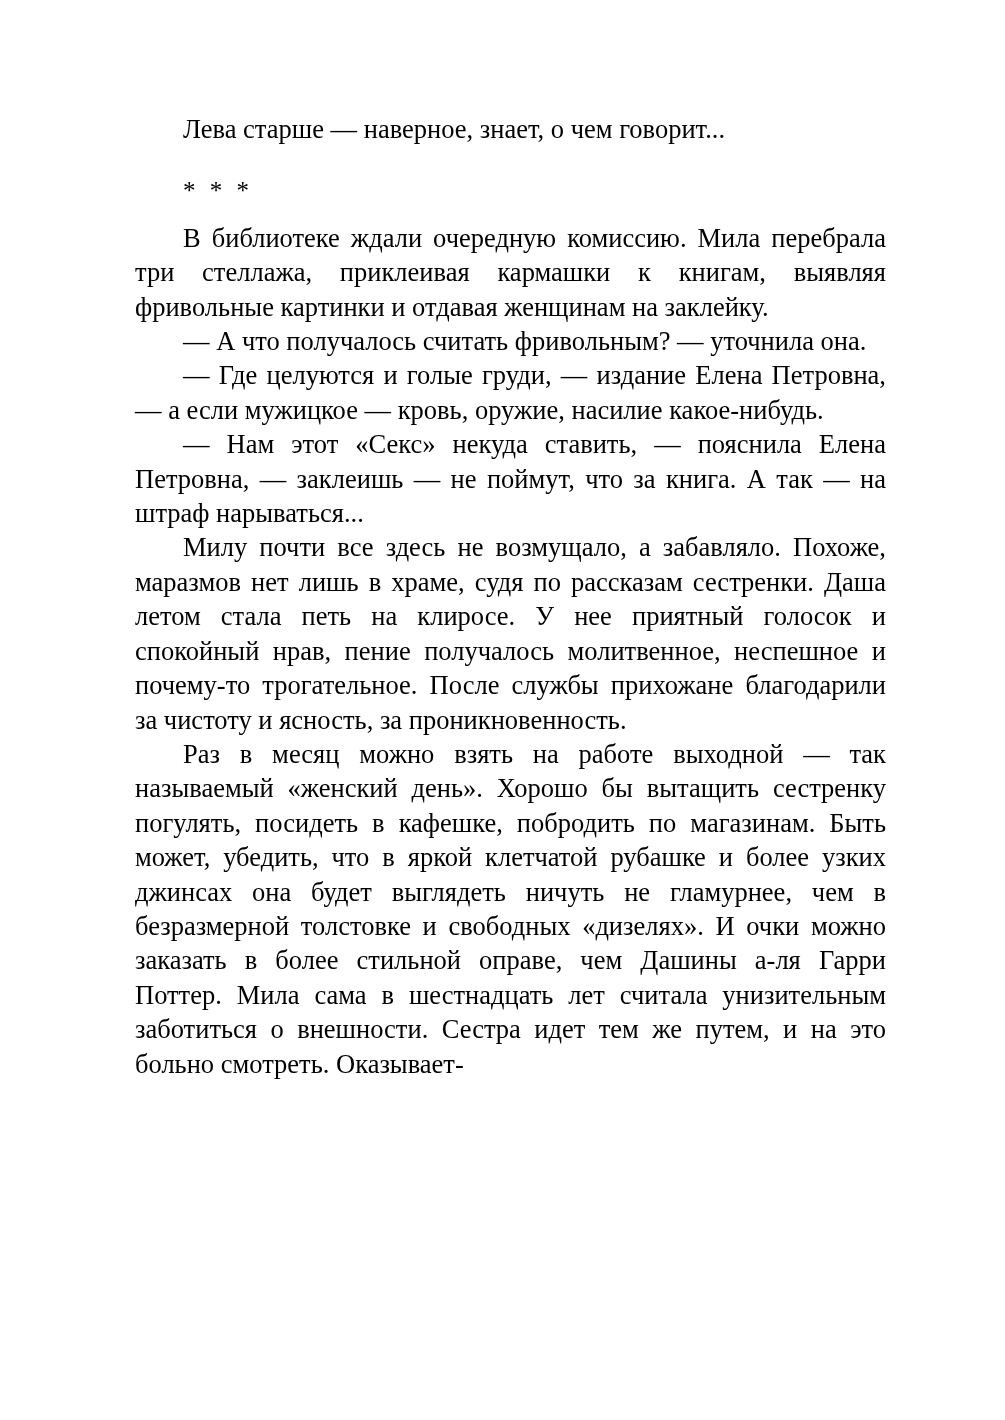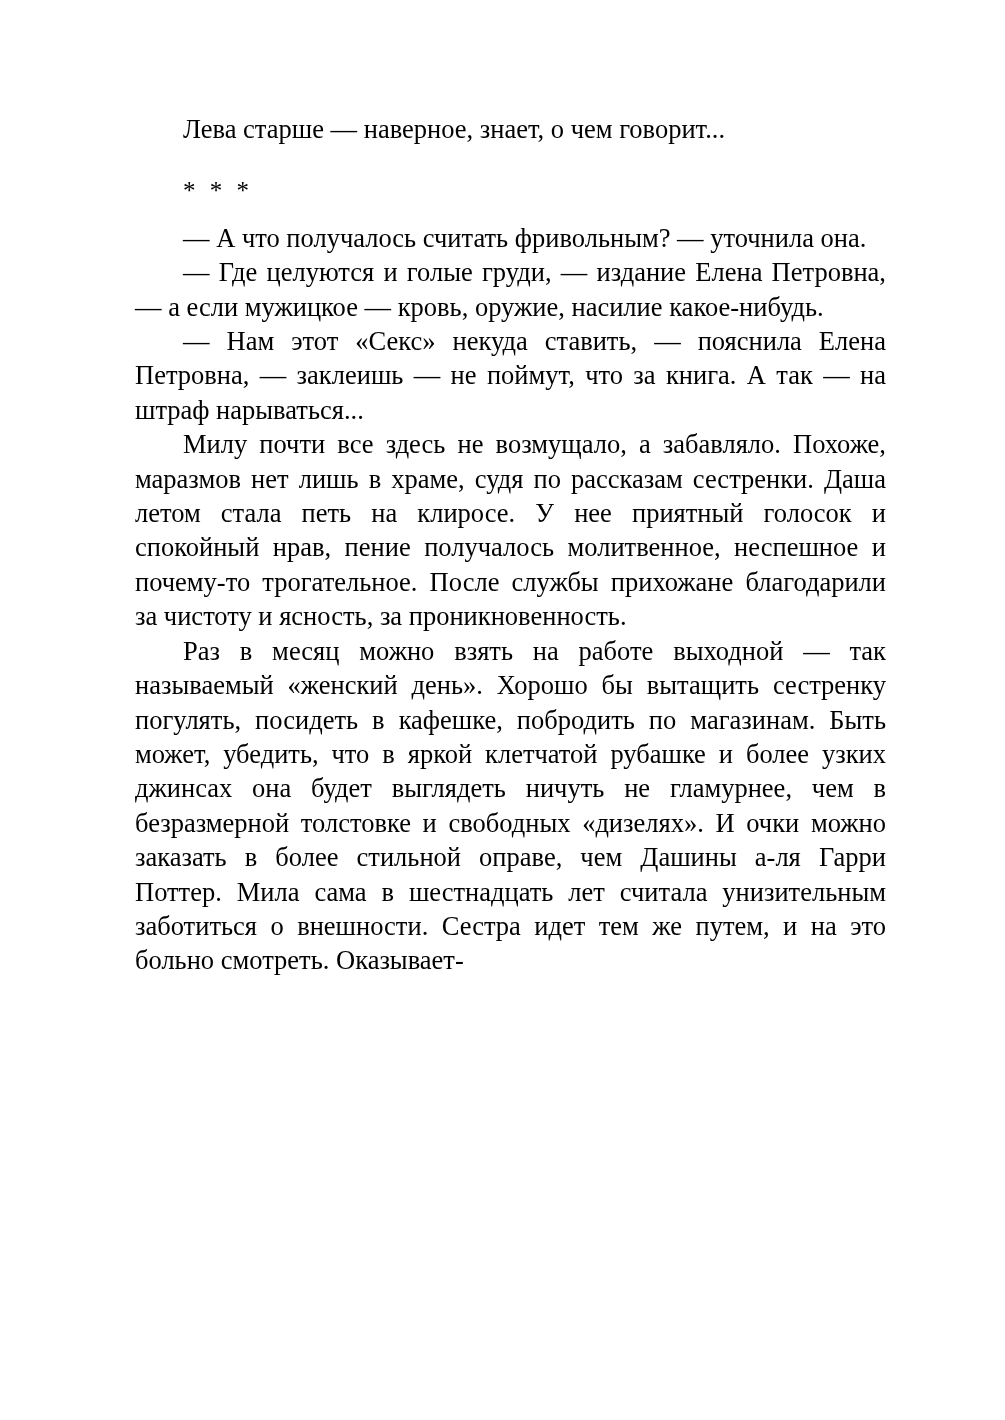--- a/index.html
+++ b/index.html
@@ -85,20 +85,21 @@
 <body>
 
 <div class="page">
 
   <div class="text-block bodytext">
 
     <p class="carryover">Лева старше — наверное, знает, о чем говорит...</p>
 
     <p class="scene-break">* * *</p>
 
+    <p class="para">В библиотеке ждали очередную комиссию. Мила перебрала три стеллажа, приклеивая кармашки к книгам, выявляя фривольные картинки и отдавая женщинам на заклейку.</p>
 
     <p class="para">— А что получалось считать фривольным? — уточнила она.</p>
 
     <p class="para">— Где целуются и голые груди, — издание Елена Петровна, — а если мужицкое — кровь, оружие, насилие какое-нибудь.</p>
 
 
     <p class="para">— Нам этот «Секс» некуда ставить, — пояснила Елена Петровна, — заклеишь — не поймут, что за книга. А так — на штраф нарываться...</p>
 
     <p class="para">Милу почти все здесь не возмущало, а забавляло. Похоже, маразмов нет лишь в храме, судя по рассказам сестренки. Даша летом стала петь на клиросе. У нее приятный голосок и спокойный нрав, пение получалось молитвенное, неспешное и почему-то трогательное. После службы прихожане благодарили за чистоту и ясность, за проникновенность.</p>
 

